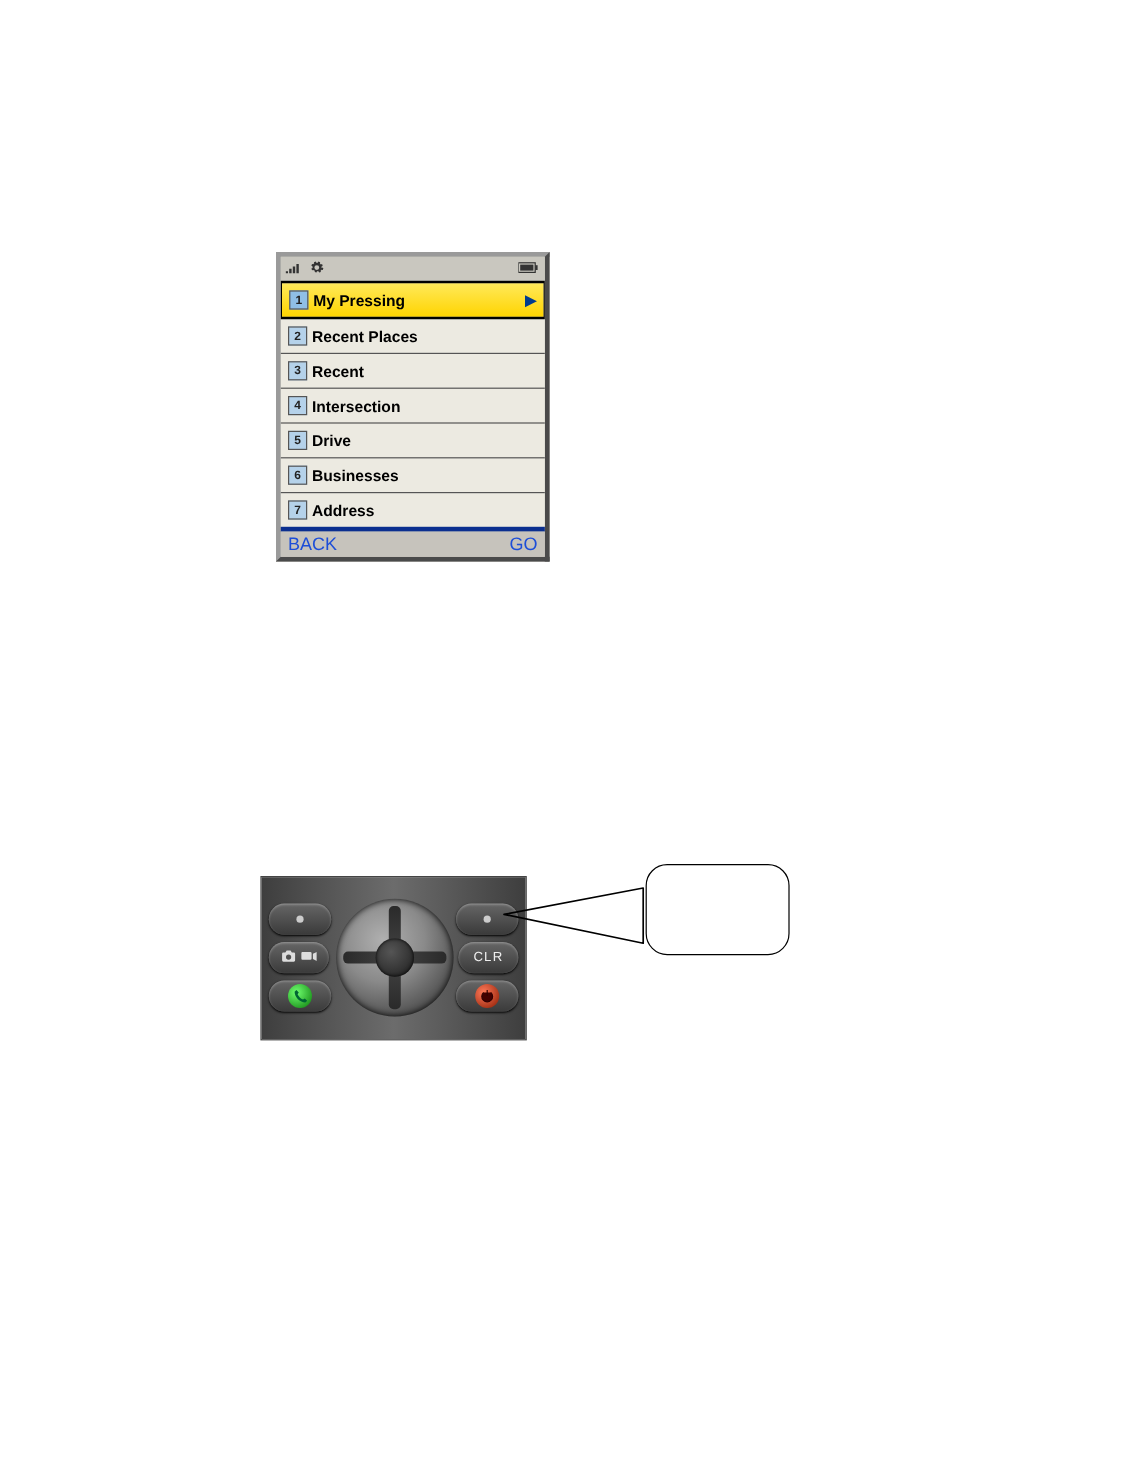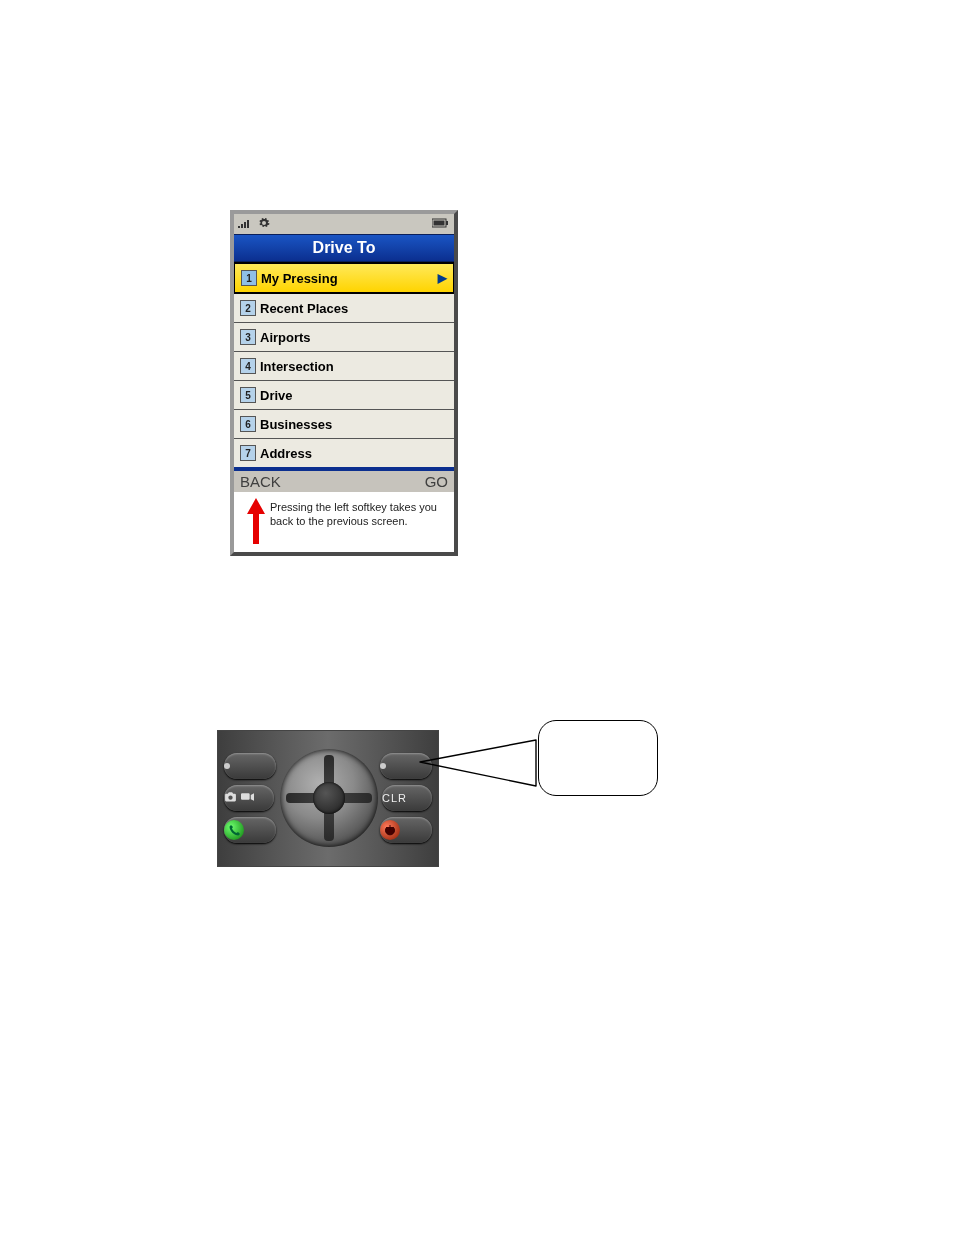--- a/index.html
+++ b/index.html
@@ -99,21 +99,21 @@
     height: 4px;
     background: #0b2f8f;
   }
 
   .softkey-bar {
     display: flex;
     justify-content: space-between;
     background: #c6c3bc;
     padding: 2px 6px;
     font-size: 15px;
-    color: #404040;
+    color: #1d4ed8;
     font-family: "Arial", sans-serif;
   }
 
   .hint-area {
     display: flex;
     background: #fff;
     padding: 6px 8px 8px;
   }
   .hint-arrow {
     width: 28px;
@@ -187,20 +187,21 @@
   }
 
   .key-pill {
     position: absolute;
     height: 26px;
     border-radius: 14px;
     background: linear-gradient(#666, #3a3a3a);
     box-shadow: inset 0 1px 2px rgba(255,255,255,0.3), 0 1px 2px #000;
     display: flex;
     align-items: center;
+    justify-content: center;
     color: #ddd;
     font-size: 12px;
   }
   .key-top-left  { left: 6px;  top: 22px; width: 52px; }
   .key-top-right { right: 6px; top: 22px; width: 52px; }
   .key-mid-left  { left: 6px;  top: 54px; width: 50px; }
   .key-mid-right { right: 6px; top: 54px; width: 50px; }
   .key-bot-left  { left: 6px;  top: 86px; width: 52px; }
   .key-bot-right { right: 6px; top: 86px; width: 52px; }
 
@@ -263,35 +264,34 @@
     </span>
     <span>
       <svg width="18" height="10" viewBox="0 0 18 10">
           <rect x="0" y="1" width="14" height="8" fill="none" stroke="#333"></rect>
           <rect x="14" y="3" width="2" height="4" fill="#333"></rect>
           <rect x="1.5" y="2.5" width="11" height="5" fill="#333"></rect>
         </svg>
     </span>
   </div>
 
-  <div class="title-bar">Drive To</div>
 
   <div class="menu">
     <div class="menu-item selected">
       <span class="num-box">1</span>
       <span>My Pressing</span>
       <span class="arrow-icon">▶</span>
     </div>
     <div class="menu-item">
       <span class="num-box">2</span>
       <span>Recent Places</span>
     </div>
     <div class="menu-item">
       <span class="num-box">3</span>
-      <span>Airports</span>
+      <span>Recent</span>
     </div>
     <div class="menu-item">
       <span class="num-box">4</span>
       <span>Intersection</span>
     </div>
     <div class="menu-item">
       <span class="num-box">5</span>
       <span>Drive</span>
     </div>
     <div class="menu-item">
@@ -304,28 +304,20 @@
     </div>
   </div>
 
   <div class="bottom-strip"></div>
 
   <div class="softkey-bar">
     <span>BACK</span>
     <span>GO</span>
   </div>
 
-  <div class="hint-area">
-    <div class="hint-arrow">
-      <svg viewBox="0 0 22 46">
-        <path d="M11 0 L20 16 L14 16 L14 46 L8 46 L8 16 L2 16 Z" fill="#e60000"></path>
-      </svg>
-    </div>
-    <div class="hint-text">Pressing the left softkey takes you back to the previous screen.</div>
-  </div>
 </div>
 
 <div class="keypad">
 
   <div class="key-pill key-top-left">
     <span class="dot"></span>
   </div>
   <div class="key-pill key-top-right">
     <span class="dot"></span>
   </div>

